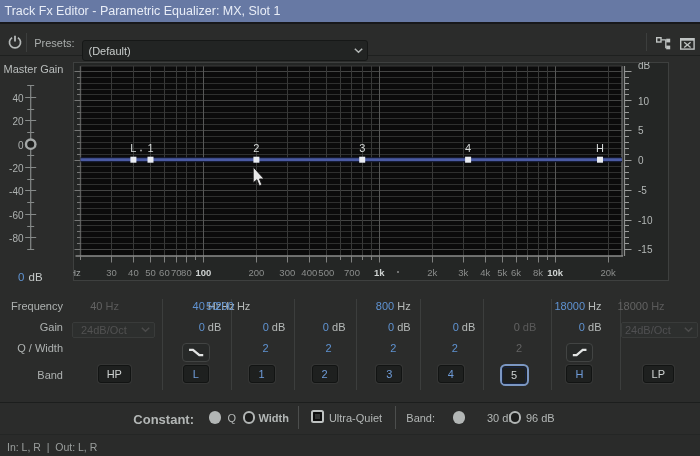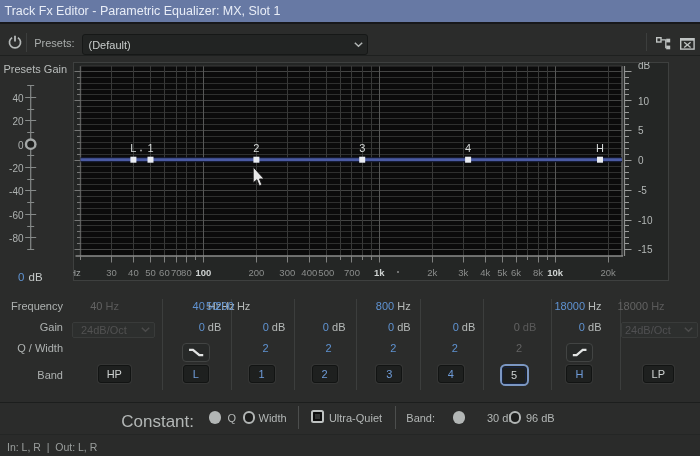--- a/index.html
+++ b/index.html
@@ -4,39 +4,39 @@
 <div style="position:absolute;left:0;top:0;width:700px;height:22px;background:#6779a4"></div>
 <div style="position:absolute;left:0;top:22px;width:700px;height:2px;background:#17181b"></div>
 <div style="position:absolute;left:4.5px;top:3.5px;font-size:12.5px;color:#e8edf7">Track Fx Editor - Parametric Equalizer: MX, Slot 1</div>
 <div style="position:absolute;left:0;top:25px;width:700px;height:31px;background:#2b2c2b;border-bottom:1px solid #1e201f"></div>
 <svg width="16" height="16" viewBox="0 0 16 16" style="position:absolute;left:6.5px;top:35px">
       <path d="M8 0.8v5.7" stroke="#b5b9b8" stroke-width="1.8" fill="none"></path>
       <path d="M5.1 2.6a5.55 5.55 0 1 0 5.8 0" stroke="#b5b9b8" stroke-width="1.7" fill="none"></path>
     </svg>
 <div style="position:absolute;left:25.5px;top:33px;width:1.5px;height:18.5px;background:#3c3e3d"></div>
 <div style="position:absolute;left:-85.5px;top:37.1px;width:160px;text-align:right;font-size:11px;color:#a9adac;font-weight:normal;white-space:nowrap">Presets:</div>
-<div style="position:absolute;left:81.5px;top:34px;width:286.5px;height:21px;background:#222423;border:1px solid #161817;border-radius:3px;display:flex;align-items:center">
+<div style="position:absolute;left:81.5px;top:40px;width:286.5px;height:21px;background:#222423;border:1px solid #161817;border-radius:3px;display:flex;align-items:center">
       <span style="font-size:11px;color:#c9cdcc;margin-left:6px;flex:1">(Default)</span>
       <svg width="9" height="6" viewBox="0 0 9 6" style="margin-right:4.5px;flex:none">
         <path d="M0.8 0.8l3.7 3.4L8.2 0.8" stroke="#b2b6b5" stroke-width="1.5" fill="none"></path>
       </svg>
     </div>
 <div style="position:absolute;left:645.5px;top:32.5px;width:1.5px;height:18.5px;background:#3c3e3d"></div>
 <svg width="15" height="14" viewBox="0 0 15 14" style="position:absolute;left:656px;top:36.5px">
       <rect x="0.7" y="0.7" width="4.3" height="4.3" fill="none" stroke="#c0c4c3" stroke-width="1.4"></rect>
       <path d="M5.2 2.8h4.6v8.4" stroke="#c0c4c3" stroke-width="1.3" fill="none"></path>
       <rect x="10.2" y="1.7" width="4" height="3.7" fill="#c0c4c3"></rect>
       <rect x="10.2" y="8.6" width="4" height="3.7" fill="#c0c4c3"></rect>
     </svg>
 <svg width="15" height="12" viewBox="0 0 15 12" style="position:absolute;left:680px;top:37.5px">
       <rect x="0.7" y="0.7" width="13.4" height="10.4" fill="none" stroke="#c0c4c3" stroke-width="1.4"></rect>
       <rect x="0.7" y="0.7" width="13.4" height="2" fill="#c0c4c3"></rect>
       <path d="M4.2 4.2l6.4 5.3M10.6 4.2l-6.4 5.3" stroke="#c0c4c3" stroke-width="1.3"></path>
     </svg>
-<div style="position:absolute;left:3.5px;top:62.9px;font-size:11px;color:#b9bdbc;white-space:nowrap;font-weight:normal">Presets Gain</div>
+<div style="position:absolute;left:3.5px;top:62.9px;font-size:11px;color:#b9bdbc;white-space:nowrap;font-weight:normal">Master Gain</div>
 <svg width="70" height="270" viewBox="0 0 70 270" style="position:absolute;left:0;top:0">
       <path d="M30.7 85.5V249.5" stroke="#868a89" stroke-width="1.2" fill="none"></path>
       <path d="M27.2 249.5H34.2M25.2 237.5H36.2M27.2 226.5H34.2M25.2 214.5H36.2M27.2 202.5H34.2M25.2 190.5H36.2M27.2 179.5H34.2M25.2 167.5H36.2M27.2 155.5H34.2M25.2 144.5H36.2M27.2 132.5H34.2M25.2 120.5H36.2M27.2 109.5H34.2M25.2 97.5H36.2M27.2 85.5H34.2" stroke="#868a89" stroke-width="1" fill="none"></path>
       <text x="23.5" y="241.7" fill="#aeb2b1" font-size="10" text-anchor="end">-80</text>
       <text x="23.5" y="218.7" fill="#aeb2b1" font-size="10" text-anchor="end">-60</text>
       <text x="23.5" y="194.7" fill="#aeb2b1" font-size="10" text-anchor="end">-40</text>
       <text x="23.5" y="171.7" fill="#aeb2b1" font-size="10" text-anchor="end">-20</text>
       <text x="23.5" y="148.7" fill="#aeb2b1" font-size="10" text-anchor="end">0</text>
       <text x="23.5" y="124.7" fill="#aeb2b1" font-size="10" text-anchor="end">20</text>
       <text x="23.5" y="101.7" fill="#aeb2b1" font-size="10" text-anchor="end">40</text>
@@ -164,25 +164,25 @@
 <div style="position:absolute;left:566.4px;top:365.4px;width:26px;height:18px;background:#1e201f;border:1px solid #121413;border-radius:3px;box-shadow:0 0 0 1px rgba(255,255,255,0.045);display:flex;align-items:center;justify-content:center;font-size:11px;color:#6f9cd9">H</div>
 <div style="position:absolute;left:534.6px;top:300.3px;width:130px;text-align:right;font-size:11px"><span style="color:#636363">18000</span><span style="color:#5a5a5a">&nbsp;Hz</span></div>
 <div style="position:absolute;left:621px;top:321.5px;width:77px;height:16px;background:#2d2f2e;border:1px solid #393b3a;border-radius:2px;display:flex;align-items:center">
       <span style="font-size:11px;color:#505052;margin-left:3px;flex:1">24dB/Oct</span>
       <svg width="9" height="6" viewBox="0 0 9 6" style="margin-right:4.5px;flex:none">
         <path d="M0.8 0.8l3.7 3.4L8.2 0.8" stroke="#4c4c4c" stroke-width="1.5" fill="none"></path>
       </svg>
     </div>
 <div style="position:absolute;left:642.5px;top:365.4px;width:31.5px;height:18px;background:#1e201f;border:1px solid #121413;border-radius:3px;box-shadow:0 0 0 1px rgba(255,255,255,0.045);display:flex;align-items:center;justify-content:center;font-size:11px;color:#ced2d1">LP</div>
 <div style="position:absolute;left:0;top:402px;width:700px;height:1px;background:#1c1e1d"></div>
-<div style="position:absolute;left:34px;top:411.8px;width:160px;text-align:right;font-size:17px;color:#b3b7b6;font-weight:normal;white-space:nowrap">Constant:</div>
+<div style="position:absolute;left:34px;top:411.8px;width:160px;text-align:right;font-size:13px;color:#b3b7b6;font-weight:bold;white-space:nowrap">Constant:</div>
 <div style="position:absolute;left:208.8px;top:411.3px;width:12.4px;height:12.4px;border-radius:50%;background:#b2b6b5"></div>
 <div style="position:absolute;left:227.5px;top:411.8px;font-size:11px;color:#b3b7b6;white-space:nowrap;font-weight:normal">Q</div>
 <div style="position:absolute;left:242.8px;top:411.3px;width:12.4px;height:12.4px;border-radius:50%;border:2.2px solid #b2b6b5;background:#1c1d1c"></div>
-<div style="position:absolute;left:258.5px;top:411.8px;font-size:11px;color:#b3b7b6;white-space:nowrap;font-weight:normal">Width</div>
+<div style="position:absolute;left:258.5px;top:411.8px;font-size:11px;color:#b3b7b6;white-space:nowrap;font-weight:bold">Width</div>
 <div style="position:absolute;left:298px;top:406px;width:1px;height:23px;background:#4c4e4d"></div>
 <div style="position:absolute;left:310.8px;top:409.9px;width:13.4px;height:13.4px;border:2px solid #bfc3c2;border-radius:2.5px;background:#0d0d0d;display:flex;align-items:center;justify-content:center">
       <div style="width:5.8px;height:5.8px;background:#323433"></div>
     </div>
 <div style="position:absolute;left:328.9px;top:411.8px;font-size:11px;color:#b3b7b6;white-space:nowrap;font-weight:normal">Ultra-Quiet</div>
 <div style="position:absolute;left:395px;top:406px;width:1px;height:23px;background:#4c4e4d"></div>
 <div style="position:absolute;left:406.3px;top:411.8px;font-size:11px;color:#b3b7b6;white-space:nowrap;font-weight:normal">Band:</div>
 <div style="position:absolute;left:453.1px;top:411.3px;width:12.4px;height:12.4px;border-radius:50%;background:#b2b6b5"></div>
 <div style="position:absolute;left:487px;top:411.8px;font-size:11px;color:#b3b7b6;white-space:nowrap;font-weight:normal">30 dB</div>
 <div style="position:absolute;left:508.50000000000006px;top:411.3px;width:12.4px;height:12.4px;border-radius:50%;border:2.2px solid #b2b6b5;background:#1c1d1c"></div>

